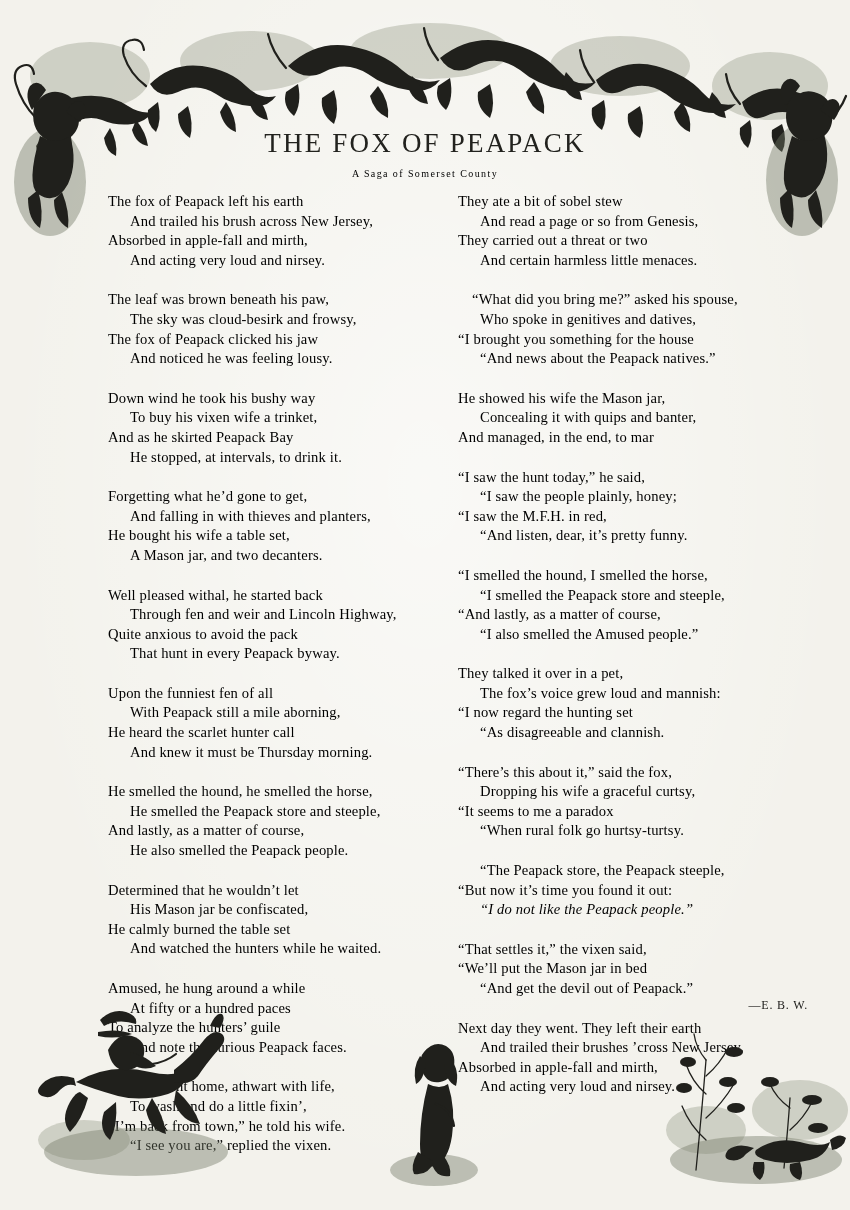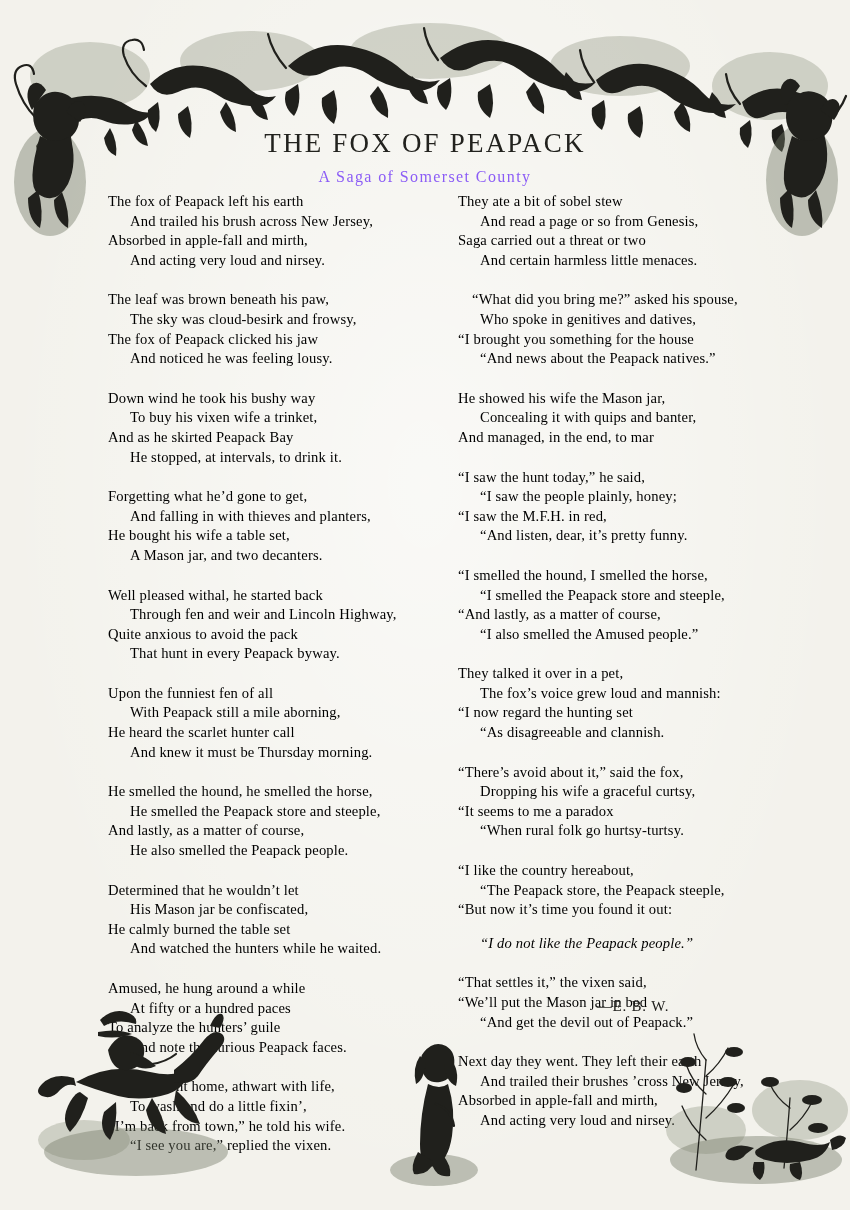--- a/index.html
+++ b/index.html
@@ -40,25 +40,25 @@
   .poem-title {
     font-family: "Liberation Serif", serif;
     font-size: 27px;
     letter-spacing: 2.2px;
     color: #22221e;
     margin: 0;
     font-weight: normal;
   }
   .poem-subtitle {
     font-family: "Liberation Serif", serif;
-    font-size: 16px;
+    font-size: 10px;
     letter-spacing: 1.4px;
     margin: 9px 0 0 0;
     font-weight: normal;
-    color: #8b5cf6;
+    color: #000000;
   }
 
   
   .columns {
     position: absolute;
     top: 192px;
     left: 0;
     width: 850px;
     height: 830px;
   }
@@ -74,26 +74,26 @@
 
   .stanza {
     margin: 0 0 20px 0;
   }
   .line {
     white-space: pre;
     letter-spacing: 0.15px;
   }
   .indent-1 { padding-left: 22px; }
   .indent-2 { padding-left: 14px; }
-  .italic { font-style: italic; margin-top: 14px; }
+  .italic { font-style: italic; }
   .signature {
-    text-align: center;
+    text-align: right;
     padding-right: 28px;
     margin-top: 4px;
-    font-size: 15px;
+    font-size: 12px;
     letter-spacing: 0.8px;
   }
 
   
   .art {
     position: absolute;
     pointer-events: none;
   }
   .art-top {
     top: 6px; left: 0; width: 850px; height: 190px;
@@ -287,21 +287,21 @@
           <div class="line">He then went home, athwart with life,</div>
           <div class="line indent-1">To wash and do a little fixin’,</div>
           <div class="line">“I’m back from town,” he told his wife.</div>
           <div class="line indent-1">“I see you are,” replied the vixen.</div>
         </div>
       </div>
     <div class="col col-right" id="col-right">
         <div class="stanza">
           <div class="line">They ate a bit of sobel stew</div>
           <div class="line indent-1">And read a page or so from Genesis,</div>
-          <div class="line">Saga carried out a threat or two</div>
+          <div class="line">They carried out a threat or two</div>
           <div class="line indent-1">And certain harmless little menaces.</div>
         </div>
         <div class="stanza">
           <div class="line indent-2">“What did you bring me?” asked his spouse,</div>
           <div class="line indent-1">Who spoke in genitives and datives,</div>
           <div class="line">“I brought you something for the house</div>
           <div class="line indent-1">“And news about the Peapack natives.”</div>
         </div>
         <div class="stanza">
           <div class="line">He showed his wife the Mason jar,</div>
@@ -320,27 +320,26 @@
           <div class="line">“And lastly, as a matter of course,</div>
           <div class="line indent-1">“I also smelled the Amused people.”</div>
         </div>
         <div class="stanza">
           <div class="line">They talked it over in a pet,</div>
           <div class="line indent-1">The fox’s voice grew loud and mannish:</div>
           <div class="line">“I now regard the hunting set</div>
           <div class="line indent-1">“As disagreeable and clannish.</div>
         </div>
         <div class="stanza">
-          <div class="line">“There’s avoid about it,” said the fox,</div>
+          <div class="line">“There’s this about it,” said the fox,</div>
           <div class="line indent-1">Dropping his wife a graceful curtsy,</div>
           <div class="line">“It seems to me a paradox</div>
           <div class="line indent-1">“When rural folk go hurtsy-turtsy.</div>
         </div>
         <div class="stanza">
-          <div class="line">“I like the country hereabout,</div>
           <div class="line indent-1">“The Peapack store, the Peapack steeple,</div>
           <div class="line">“But now it’s time you found it out:</div>
           <div class="line indent-1 italic">“I do not like the Peapack people.”</div>
         </div>
         <div class="stanza">
           <div class="line">“That settles it,” the vixen said,</div>
           <div class="line">“We’ll put the Mason jar in bed</div>
           <div class="line indent-1">“And get the devil out of Peapack.”</div>
         </div>
         <div class="stanza">

